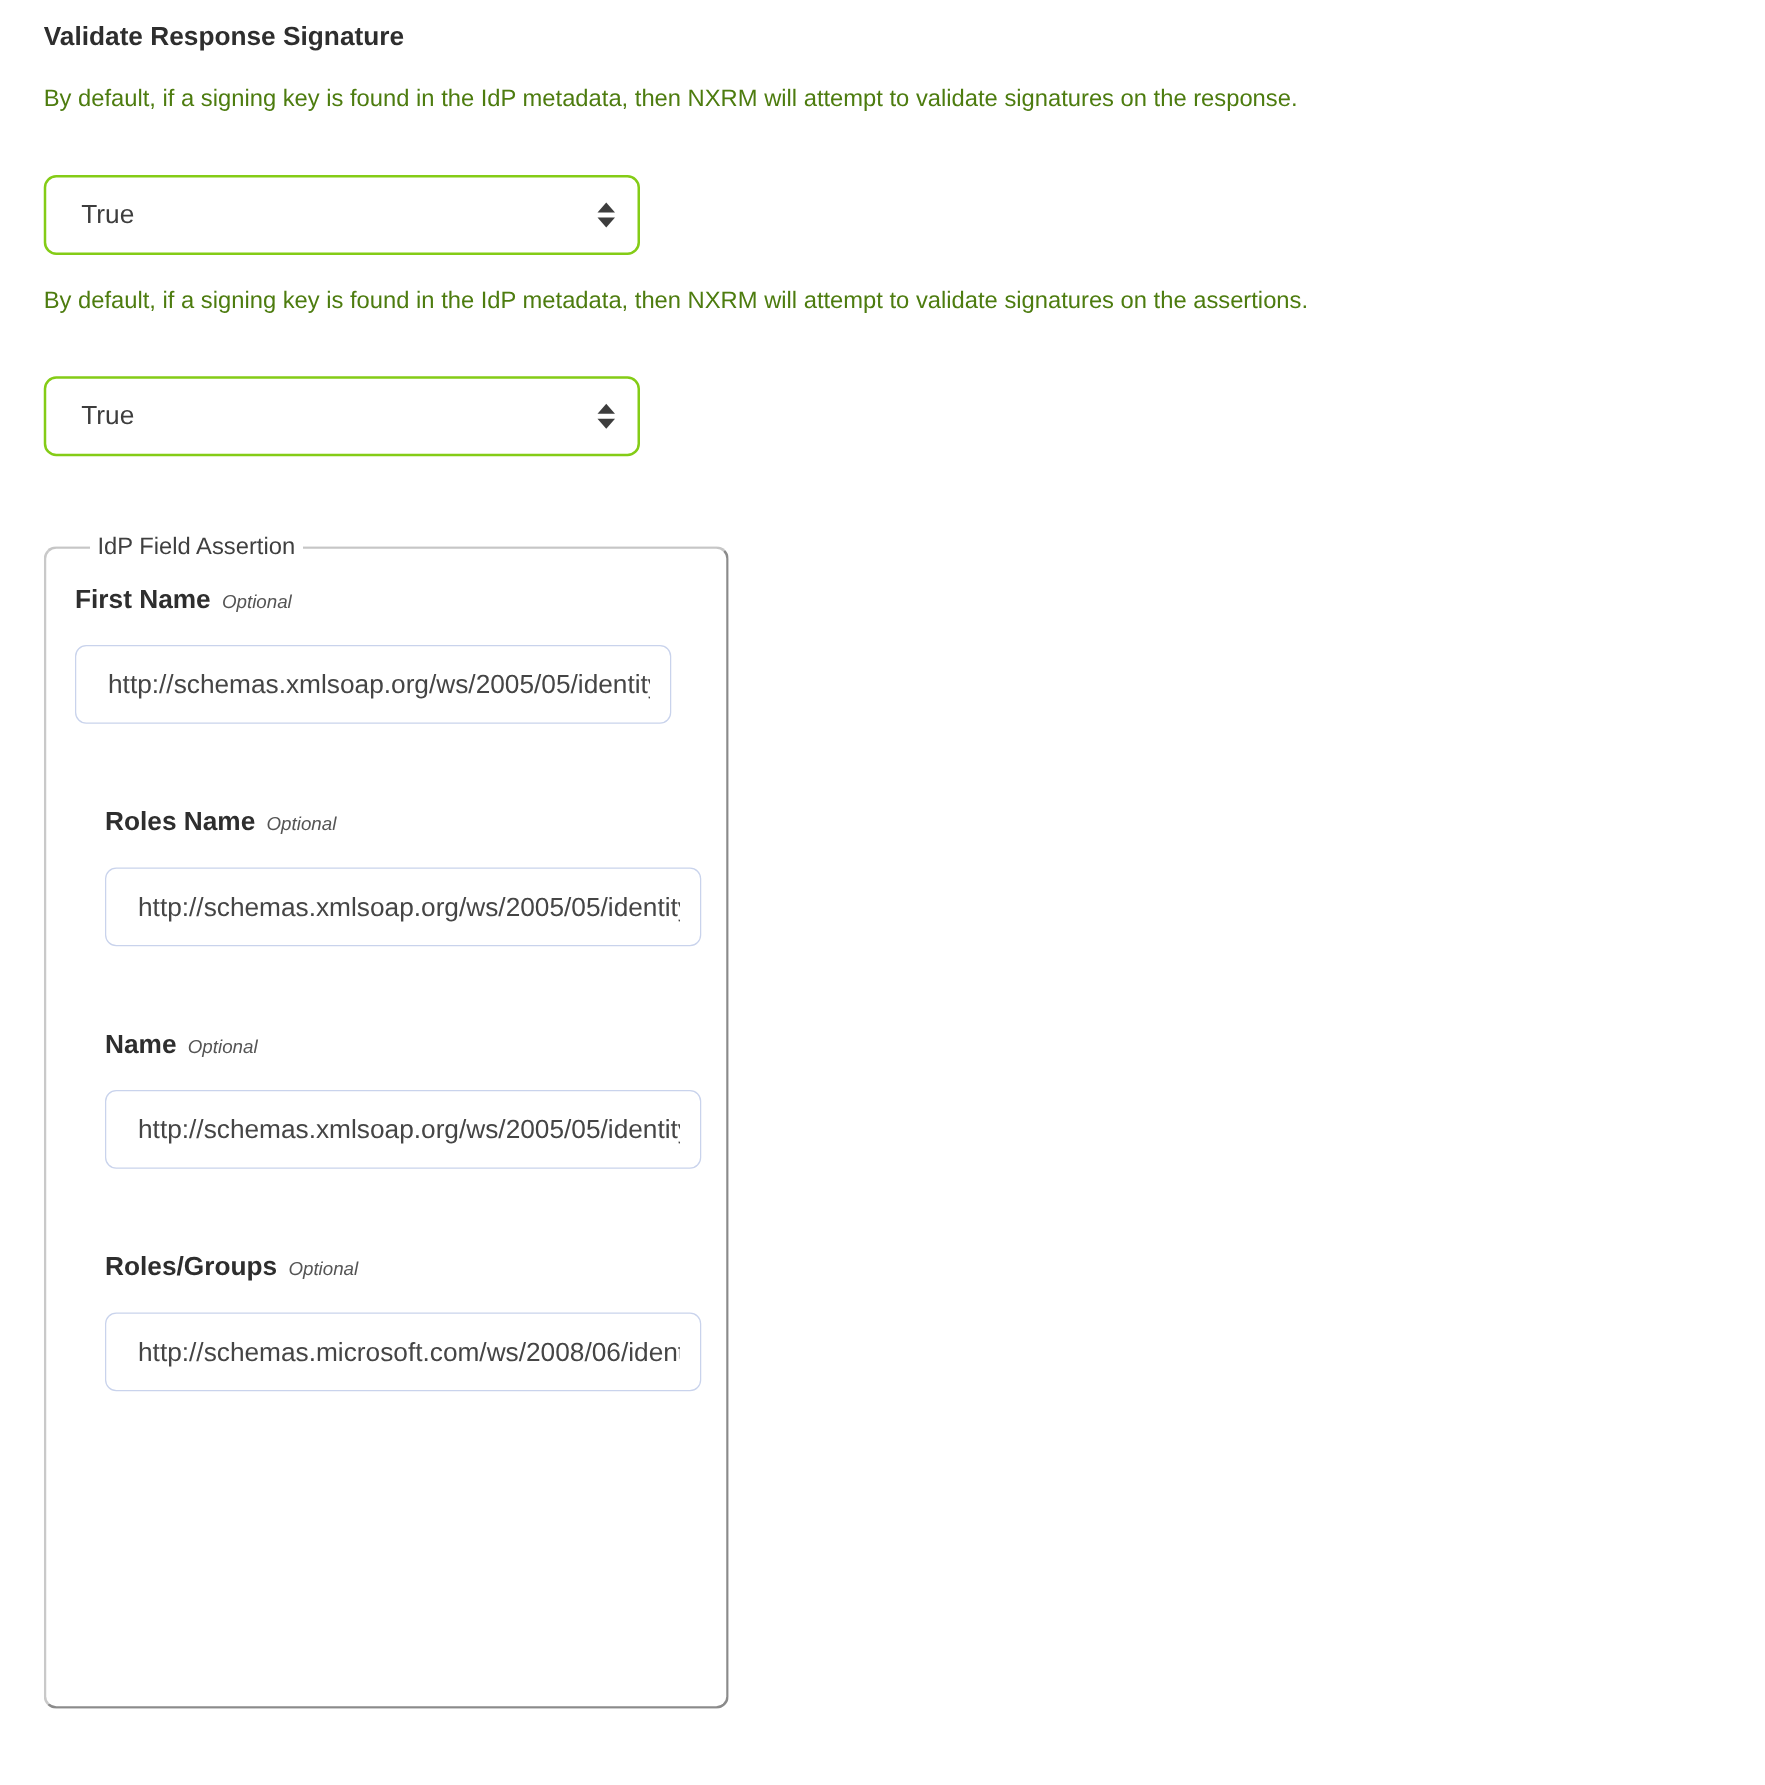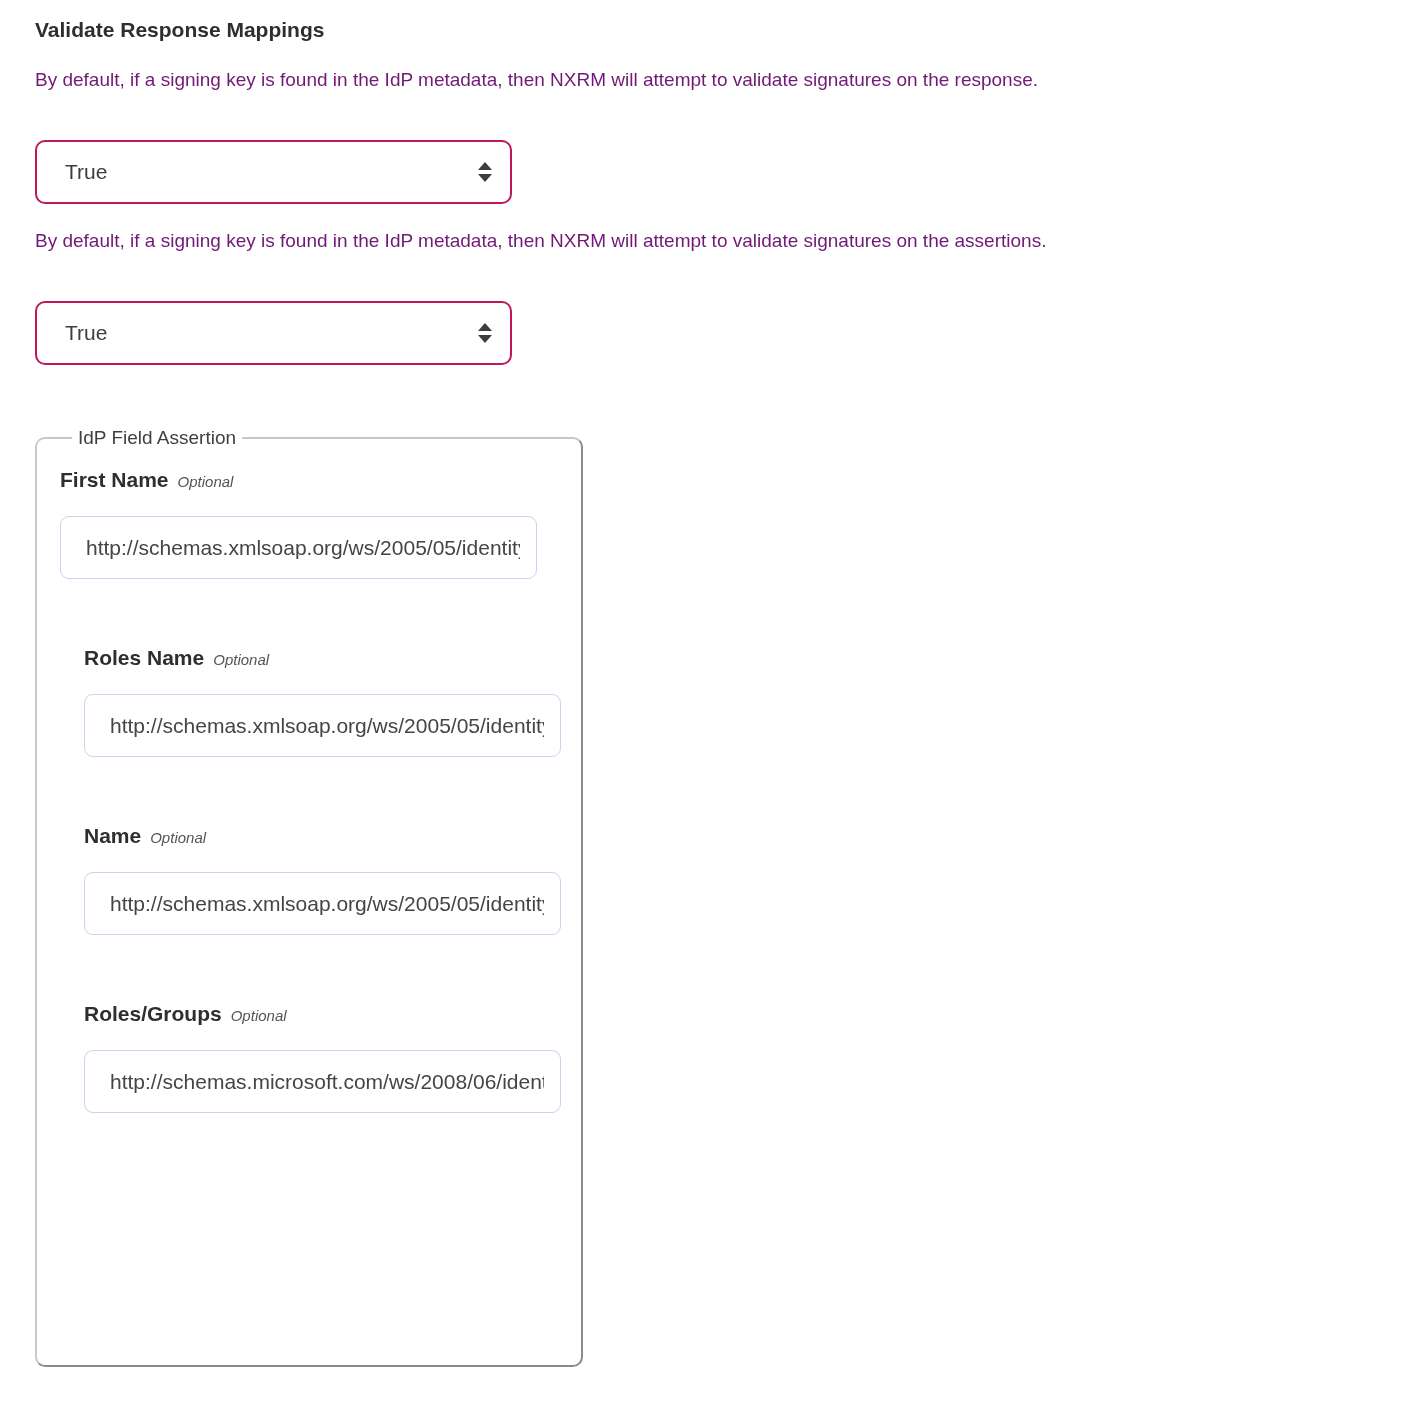--- a/index.html
+++ b/index.html
@@ -24,31 +24,31 @@
     margin: 0;
     font-size: 21px;
     font-weight: bold;
     color: #2e2e2e;
     line-height: 26px;
   }
   .section-title.spaced { margin-top: 66px; }
   .section-desc {
     margin: 25px 16px 0 0;
     font-size: 19px;
-    color: #701a75;
+    color: #4d7c0f;
     line-height: 24px;
     white-space: nowrap;
   }
 
   
   .select {
     margin-top: 48px;
     width: 477px;
     height: 64px;
-    border: 2px solid #be185d;
+    border: 2px solid #84cc16;
     border-radius: 10px;
     background: #ffffff;
     display: flex;
     align-items: center;
     justify-content: space-between;
     padding: 0 18px 0 28px;
     cursor: pointer;
   }
   .select-value {
     font-size: 21px;
@@ -127,21 +127,21 @@
     white-space: nowrap;
     overflow: hidden;
     text-overflow: clip;
   }
 </style>
 </head>
 <body>
 
 <div class="content">
 
-  <h3 class="section-title">Validate Response Mappings</h3>
+  <h3 class="section-title">Validate Response Signature</h3>
   <p class="section-desc">By default, if a signing key is found in the IdP metadata, then NXRM will attempt to validate signatures on the response.</p>
   <div class="select">
     <span class="select-value">True</span>
     <span class="select-arrows">
       <span class="tri-up"></span>
       <span class="tri-down"></span>
     </span>
   </div>
 
   <p class="section-desc">By default, if a signing key is found in the IdP metadata, then NXRM will attempt to validate signatures on the assertions.</p>

